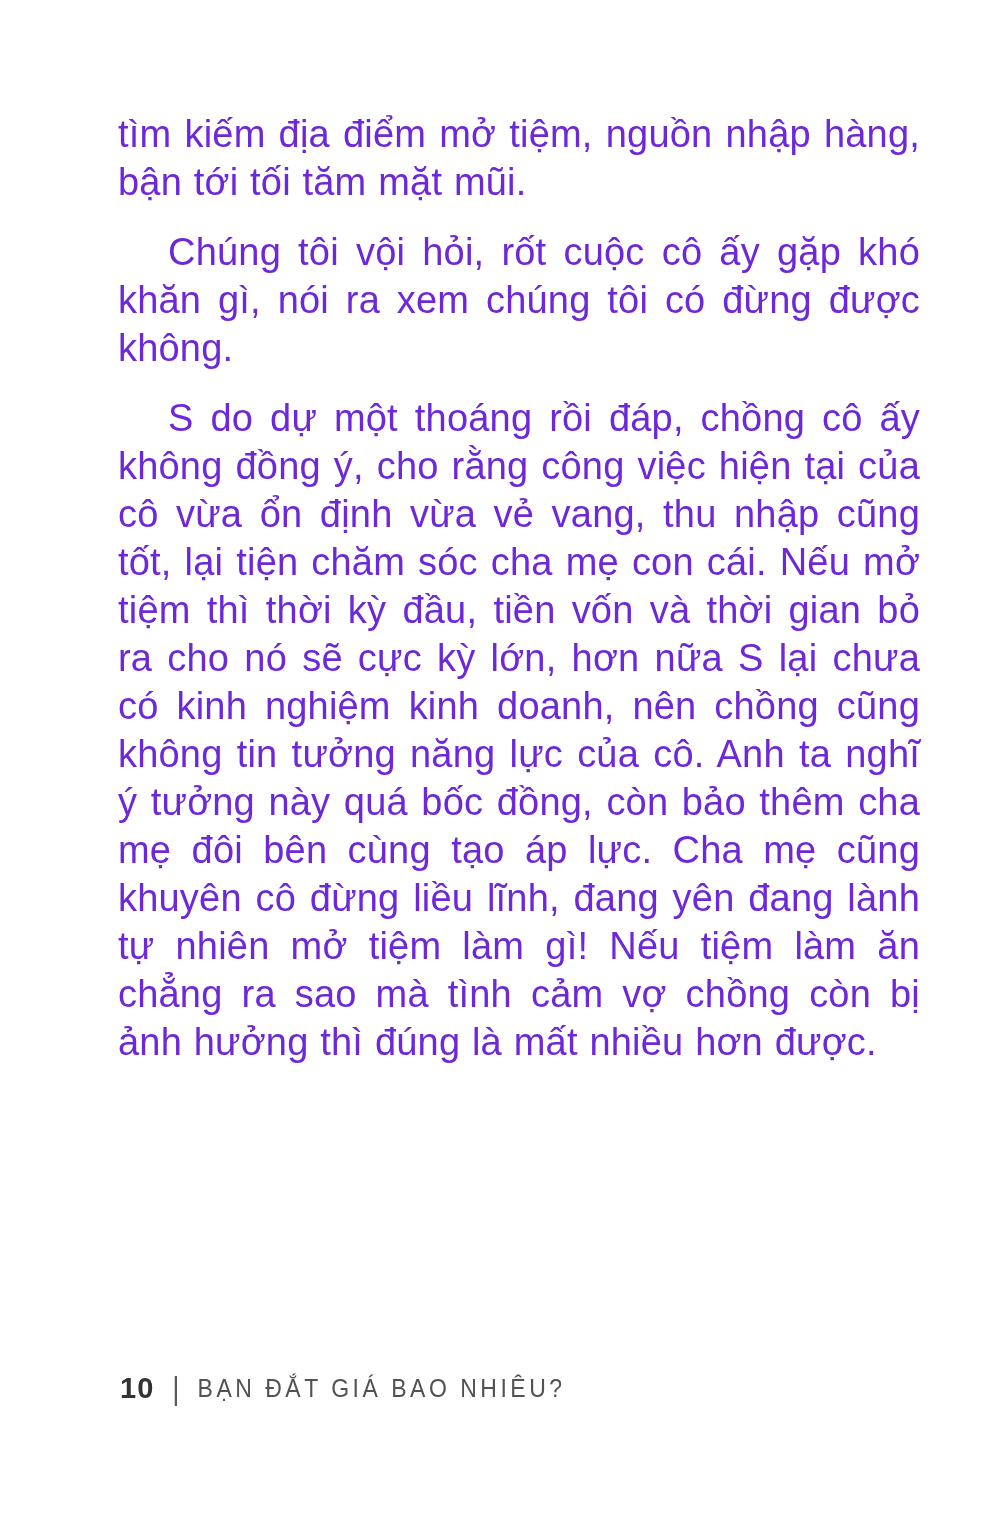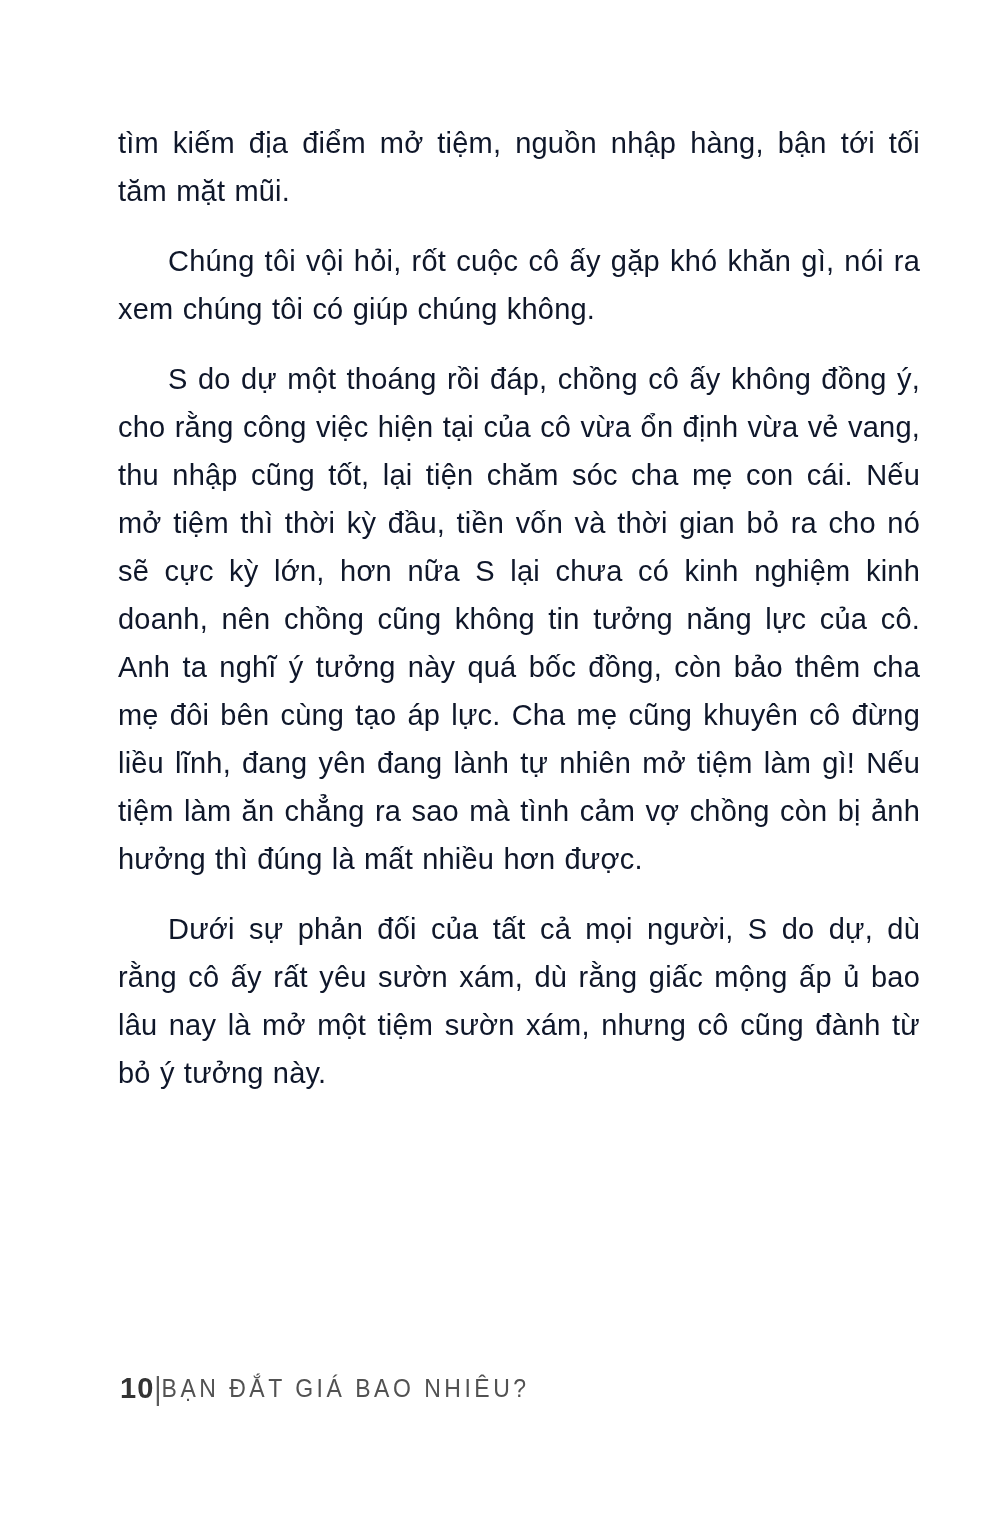--- a/index.html
+++ b/index.html
@@ -17,37 +17,38 @@
     overflow: hidden;
     box-sizing: border-box;
   }
   .text-block {
     position: absolute;
     top: 102px;
     left: 118px;
     width: 802px;
   }
   .text-block p {
-    margin: 17px 0 22px 0;
-    font-size: 29px;
+    margin: 8px 0 22px 0;
+    font-size: 38px;
     line-height: 48px;
     text-align: justify;
     letter-spacing: 0.2px;
     word-spacing: 1px;
-    color: #0f172a;
+    color: #6d28d9;
   }
   .text-block p.indent {
     text-indent: 50px;
   }
   .footer {
     position: absolute;
     left: 120px;
     top: 1372px;
     display: flex;
     align-items: center;
+    gap: 18px;
   }
   .footer .page-num {
     font-size: 29px;
     font-weight: bold;
     color: #333333;
     letter-spacing: 1px;
   }
   .footer .sep {
     font-size: 28px;
     font-weight: 300;
@@ -64,23 +65,22 @@
     white-space: nowrap;
   }
 </style>
 </head>
 <body>
 
 <div class="page">
 
   <div class="text-block">
     <p>tìm kiếm địa điểm mở tiệm, nguồn nhập hàng, bận tới tối tăm mặt mũi.</p>
-    <p class="indent">Chúng tôi vội hỏi, rốt cuộc cô ấy gặp khó khăn gì, nói ra xem chúng tôi có giúp chúng không.</p>
+    <p class="indent">Chúng tôi vội hỏi, rốt cuộc cô ấy gặp khó khăn gì, nói ra xem chúng tôi có đừng được không.</p>
     <p class="indent">S do dự một thoáng rồi đáp, chồng cô ấy không đồng ý, cho rằng công việc hiện tại của cô vừa ổn định vừa vẻ vang, thu nhập cũng tốt, lại tiện chăm sóc cha mẹ con cái. Nếu mở tiệm thì thời kỳ đầu, tiền vốn và thời gian bỏ ra cho nó sẽ cực kỳ lớn, hơn nữa S lại chưa có kinh nghiệm kinh doanh, nên chồng cũng không tin tưởng năng lực của cô. Anh ta nghĩ ý tưởng này quá bốc đồng, còn bảo thêm cha mẹ đôi bên cùng tạo áp lực. Cha mẹ cũng khuyên cô đừng liều lĩnh, đang yên đang lành tự nhiên mở tiệm làm gì! Nếu tiệm làm ăn chẳng ra sao mà tình cảm vợ chồng còn bị ảnh hưởng thì đúng là mất nhiều hơn được.</p>
-    <p class="indent">Dưới sự phản đối của tất cả mọi người, S do dự, dù rằng cô ấy rất yêu sườn xám, dù rằng giấc mộng ấp ủ bao lâu nay là mở một tiệm sườn xám, nhưng cô cũng đành từ bỏ ý tưởng này.</p>
   </div>
 
   <div class="footer">
     <span class="page-num">10</span>
     <span class="sep">|</span>
     <span class="book-title">BẠN ĐẮT GIÁ BAO NHIÊU?</span>
   </div>
 
 </div>
 

